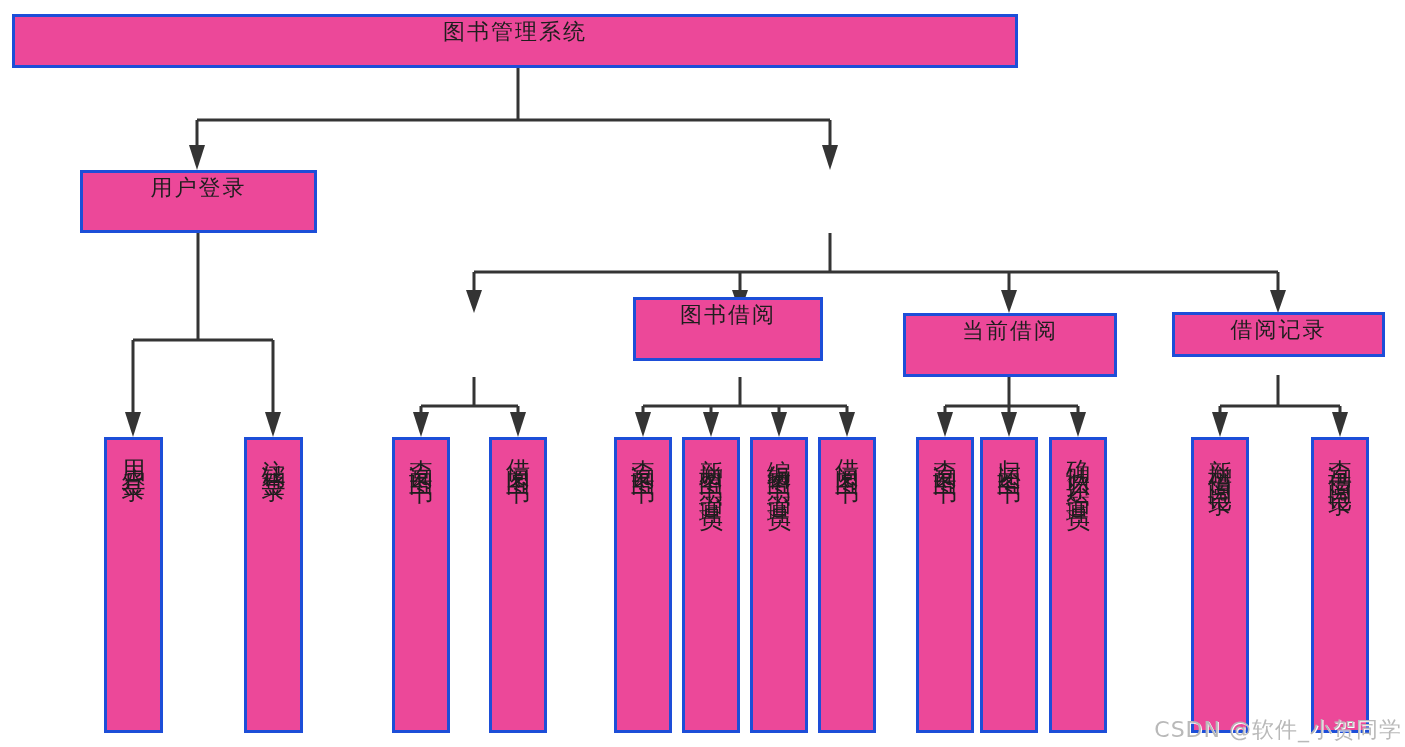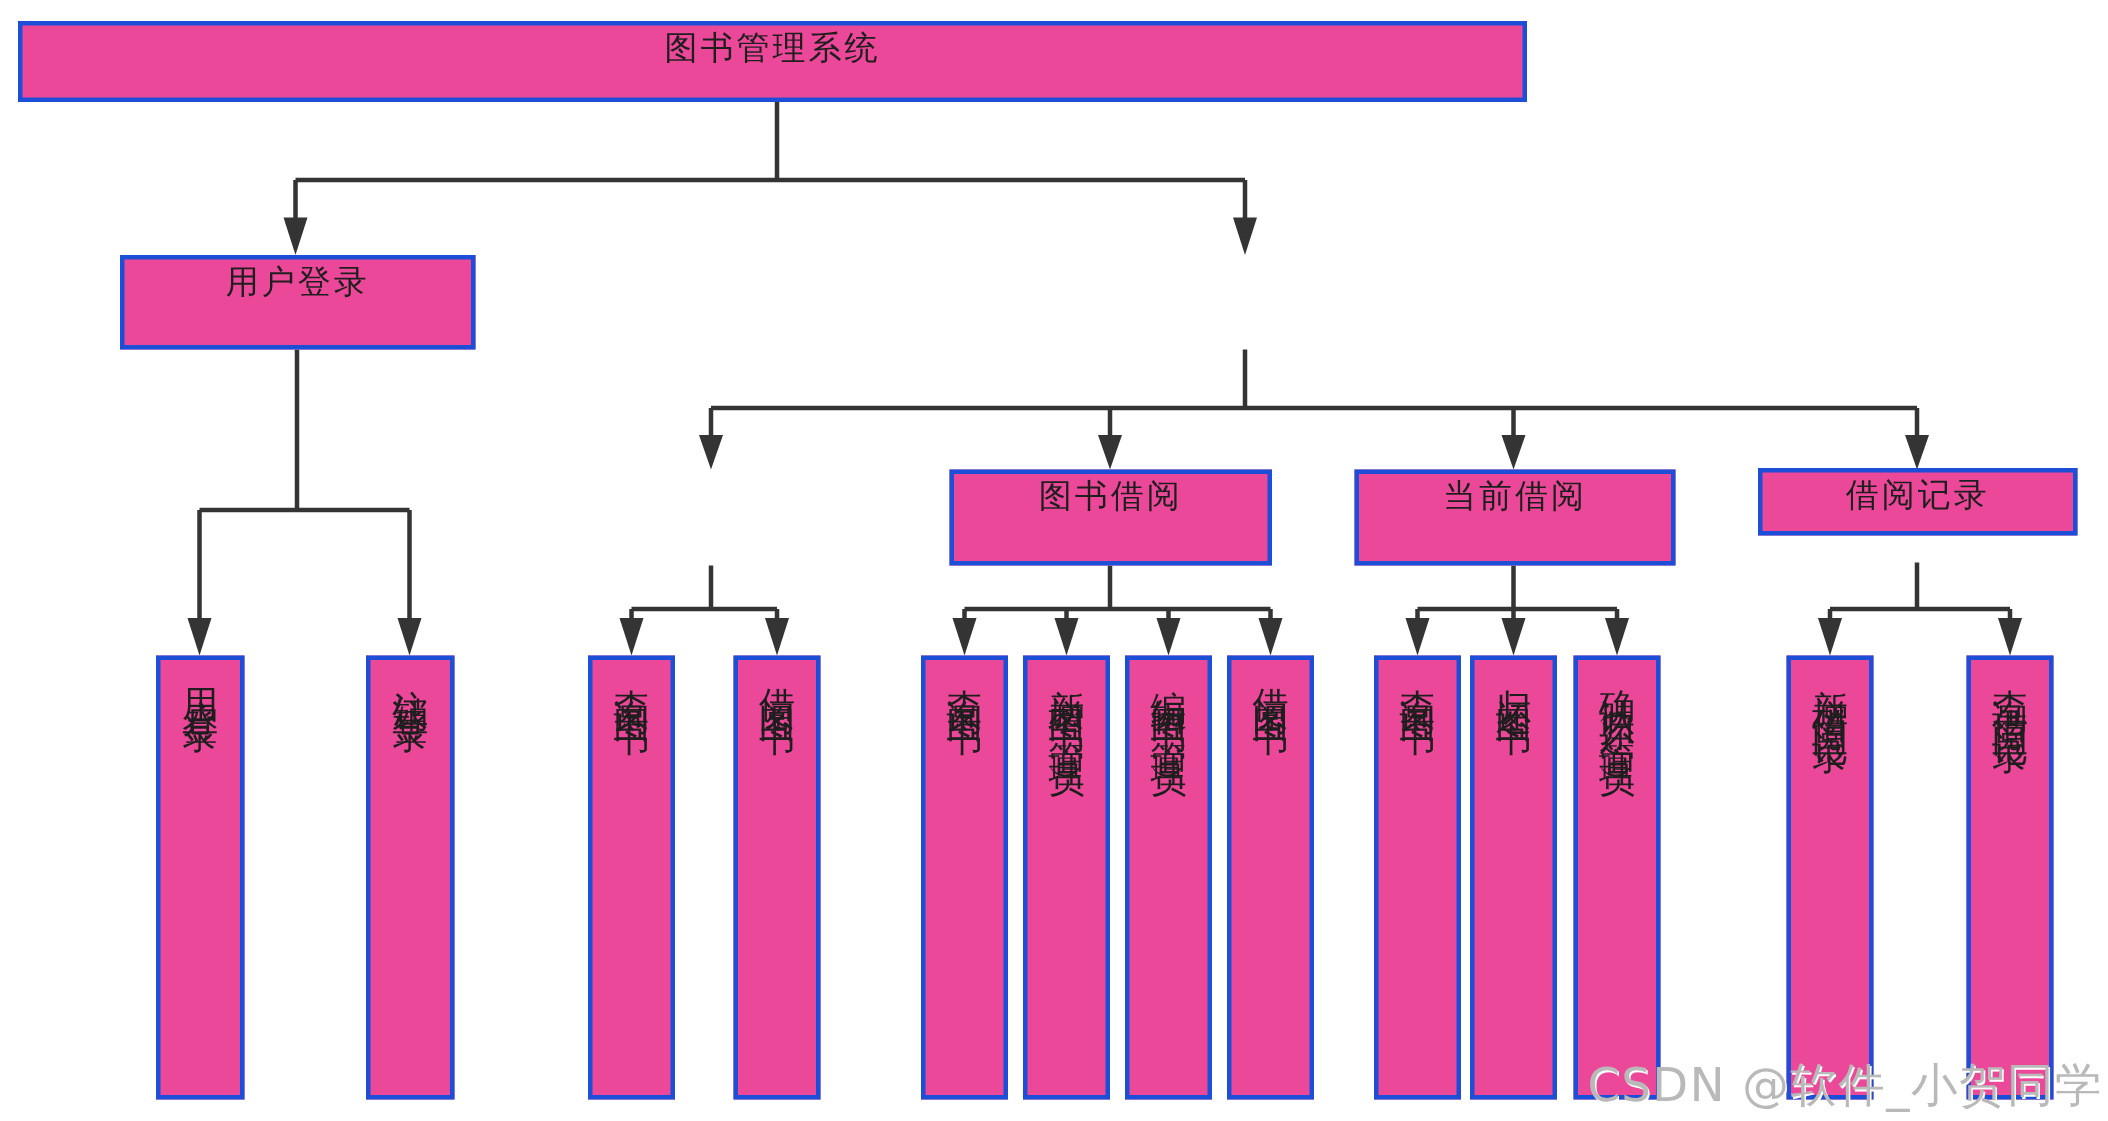--- a/index.html
+++ b/index.html
@@ -32,21 +32,21 @@
     writing-mode: vertical-rl;
     text-orientation: upright;
     font-size: 24px;
     letter-spacing: 7px;
     line-height: 1;
   }
   .watermark {
     position: absolute;
     right: 3px;
     bottom: 2px;
-    font-size: 31px;
+    font-size: 22px;
     color: #b9b9b9;
     letter-spacing: 1px;
     z-index: 5;
     text-shadow: 1px 1px 0 #ffffff;
     white-space: nowrap;
   }
 </style>
 </head>
 <body>
 
@@ -86,21 +86,21 @@
   </svg>
 
   <div class="node hnode" style="left:12px;top:14px;width:1006px;height:54px">
     <span>图书管理系统</span>
   </div>
 
   <div class="node hnode" style="left:80px;top:170px;width:237px;height:63px">
     <span>用户登录</span>
   </div>
 
-  <div class="node hnode" style="left:633px;top:313px;width:215px;height:64px">
+  <div class="node hnode" style="left:633px;top:297px;width:190px;height:64px">
     <span>图书借阅</span>
   </div>
   <div class="node hnode" style="left:903px;top:313px;width:214px;height:64px">
     <span>当前借阅</span>
   </div>
   <div class="node hnode" style="left:1172px;top:312px;width:213px;height:45px">
     <span>借阅记录</span>
   </div>
 
   <div class="node leaf" style="left:104px;top:437px;width:59px;height:296px">

